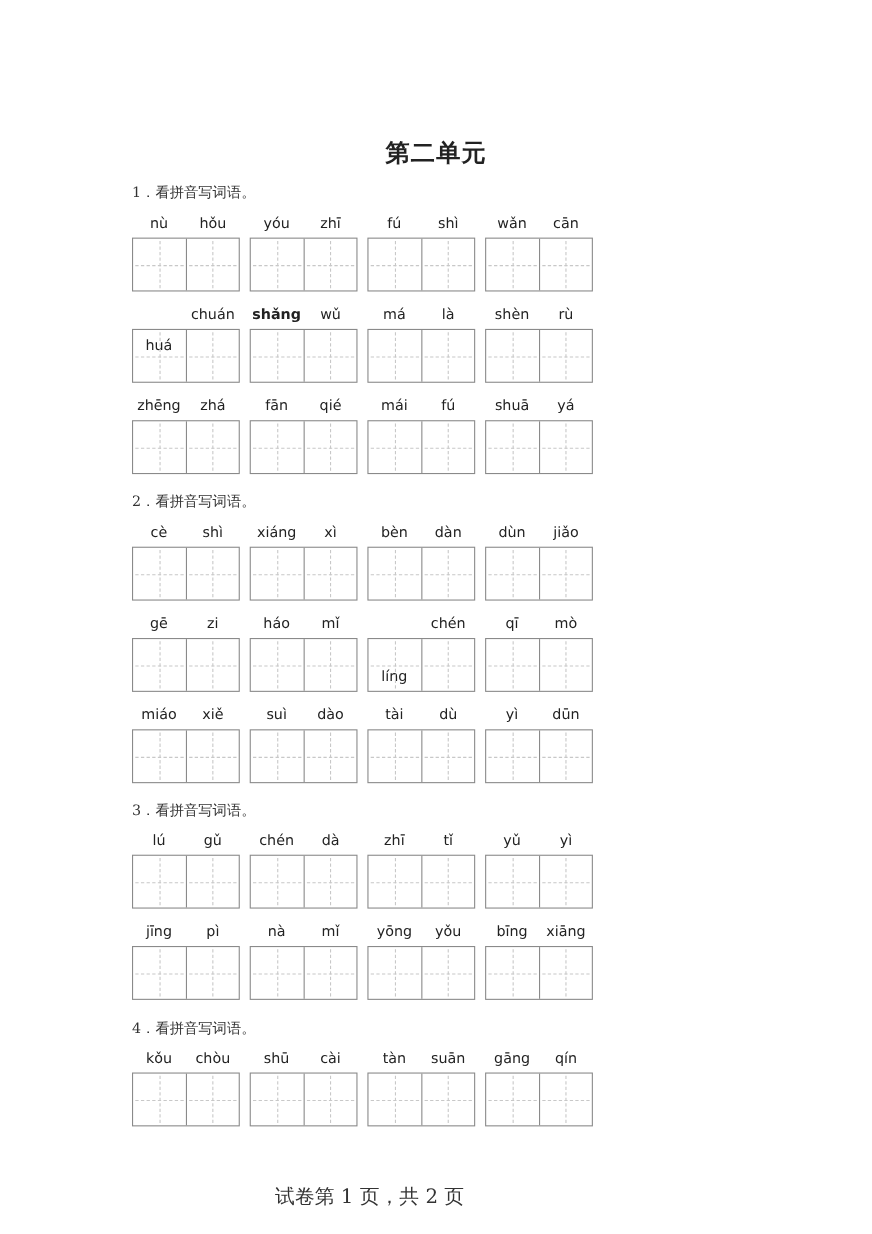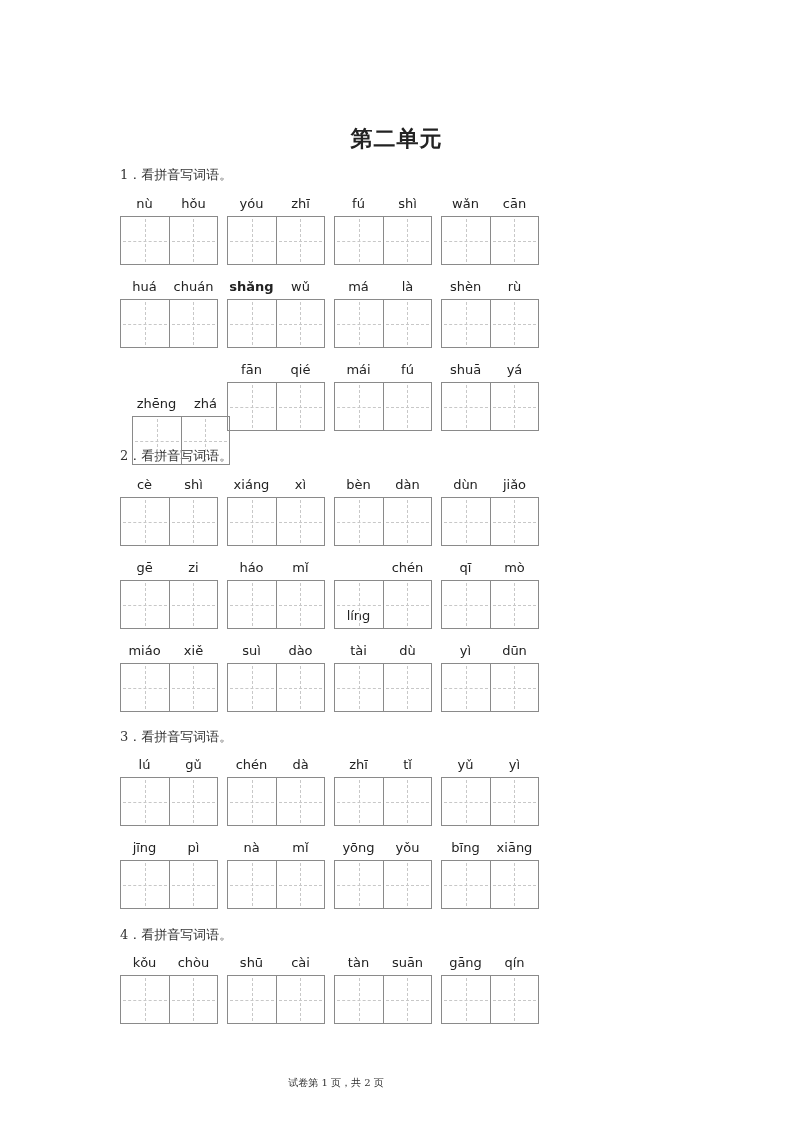--- a/index.html
+++ b/index.html
@@ -15,21 +15,21 @@
         line-height: 16px; }
   .box { position: absolute; top: 20px; left: 0; width: 98px; height: 49px;
          border: 1px solid #8a8a8a; box-sizing: border-box; display: flex; }
   .cell { position: relative; width: 49px; height: 100%; box-sizing: border-box; }
   .cell + .cell { border-left: 1px solid #8a8a8a; }
   .cell::before { content: ""; position: absolute; left: 50%; top: 2px; bottom: 2px;
                   border-left: 1px dashed #c8c8c8; }
   .cell::after { content: ""; position: absolute; top: 50%; left: 2px; right: 2px;
                  border-top: 1px dashed #c8c8c8; }
   .footer { position: absolute; top: 1076px; left: 0; width: 672px; text-align: center;
-            font-size: 10px; color: #333; }
+            font-size: 18px; color: #333; }
 </style>
 </head>
 <body>
 
 <div class="title">第二单元</div>
 
 <div class="q-label" style="top:166px">1．看拼音写词语。</div>
 <div class="q-label" style="top:447px">2．看拼音写词语。</div>
 <div class="q-label" style="top:728px">3．看拼音写词语。</div>
 <div class="q-label" style="top:926px">4．看拼音写词语。</div>
@@ -63,21 +63,21 @@
       <div class="py" style="left: 0px;">wǎn</div>
       <div class="py" style="left: 49px;">cān</div>
       <div class="box">
         <div class="cell"></div>
         <div class="cell"></div>
       </div>
     </div>
   </div>
 <div class="row" style="top:279px">
     <div class="group" style="left: 0px;">
-      <div class="py" style="left: 0px;">huá</div>
+      <div class="py" style="left: 0px; margin-top: 28px;">huá</div>
       <div class="py" style="left: 49px;">chuán</div>
       <div class="box">
         <div class="cell"></div>
         <div class="cell"></div>
       </div>
     </div>
     <div class="group" style="left: 107px;">
       <div class="py" style="left: 0px; font-weight: bold;">shǎng</div>
       <div class="py" style="left: 49px;">wǔ</div>
       <div class="box">
@@ -96,21 +96,21 @@
     <div class="group" style="left: 321px;">
       <div class="py" style="left: 0px;">shèn</div>
       <div class="py" style="left: 49px;">rù</div>
       <div class="box">
         <div class="cell"></div>
         <div class="cell"></div>
       </div>
     </div>
   </div>
 <div class="row" style="top:362px">
-    <div class="group" style="left: 12px; margin-top: 34px;">
+    <div class="group" style="left: 0px;">
       <div class="py" style="left: 0px;">zhēng</div>
       <div class="py" style="left: 49px;">zhá</div>
       <div class="box">
         <div class="cell"></div>
         <div class="cell"></div>
       </div>
     </div>
     <div class="group" style="left: 107px;">
       <div class="py" style="left: 0px;">fān</div>
       <div class="py" style="left: 49px;">qié</div>

